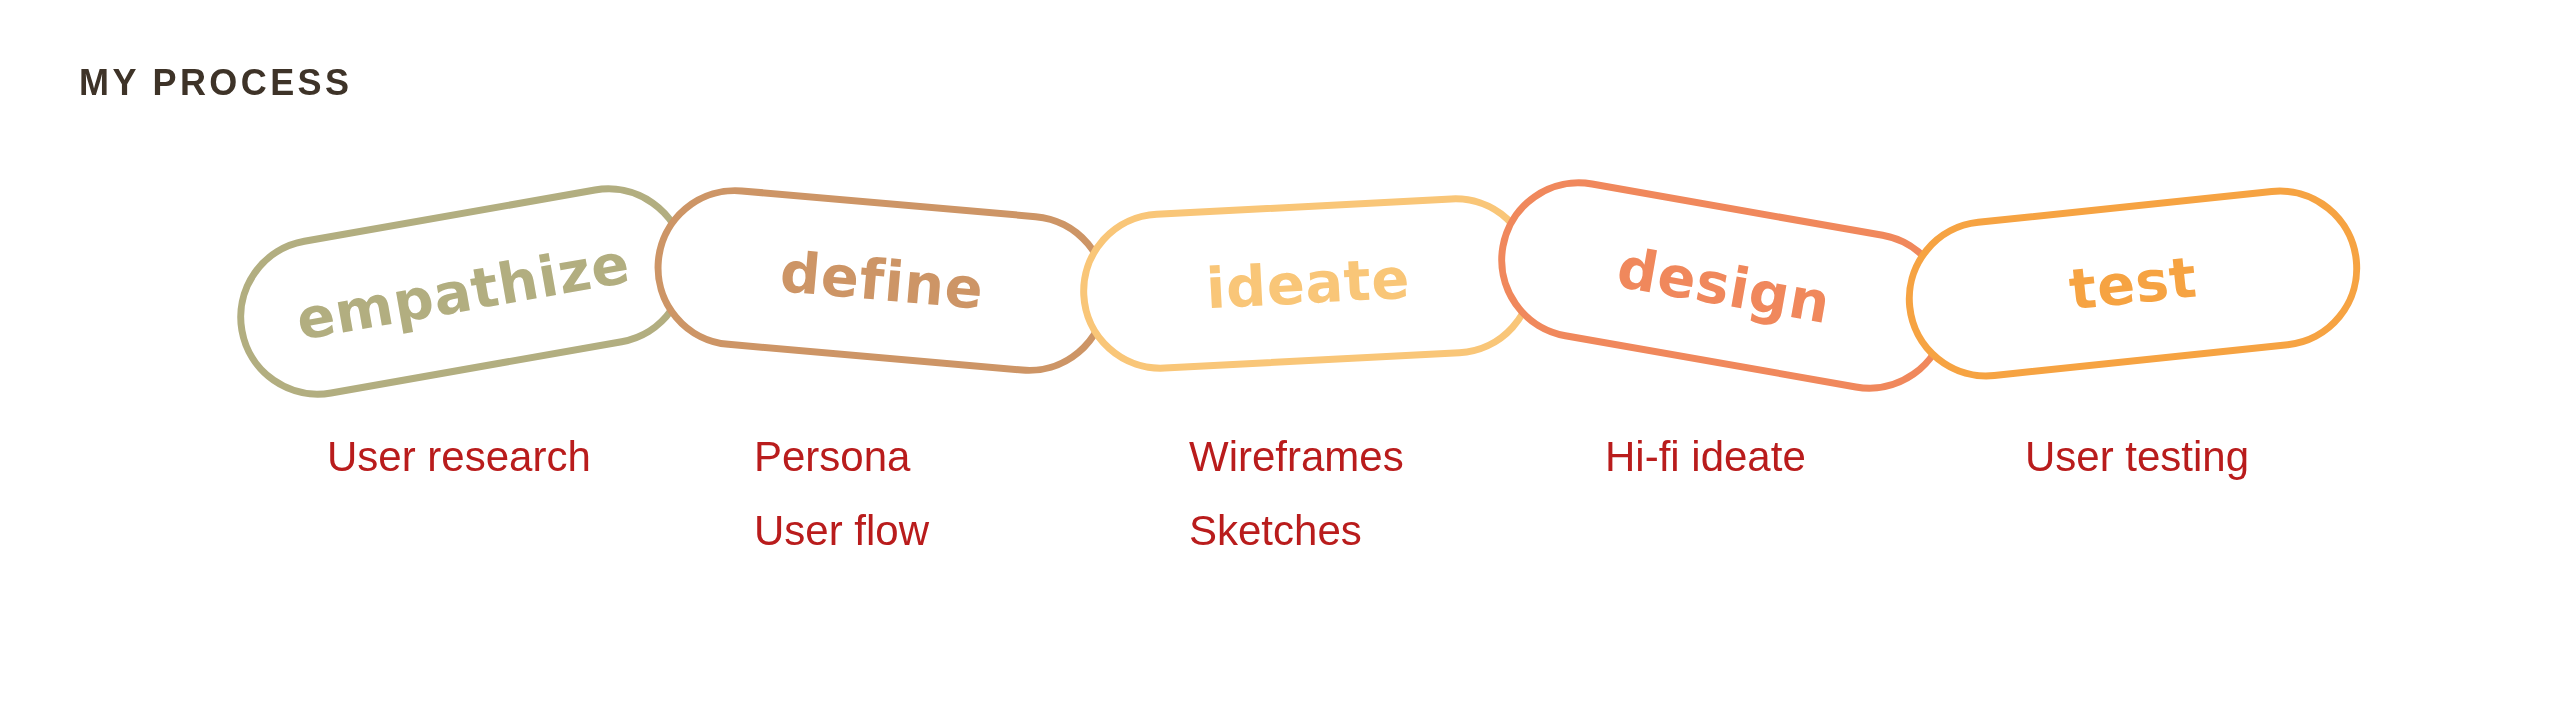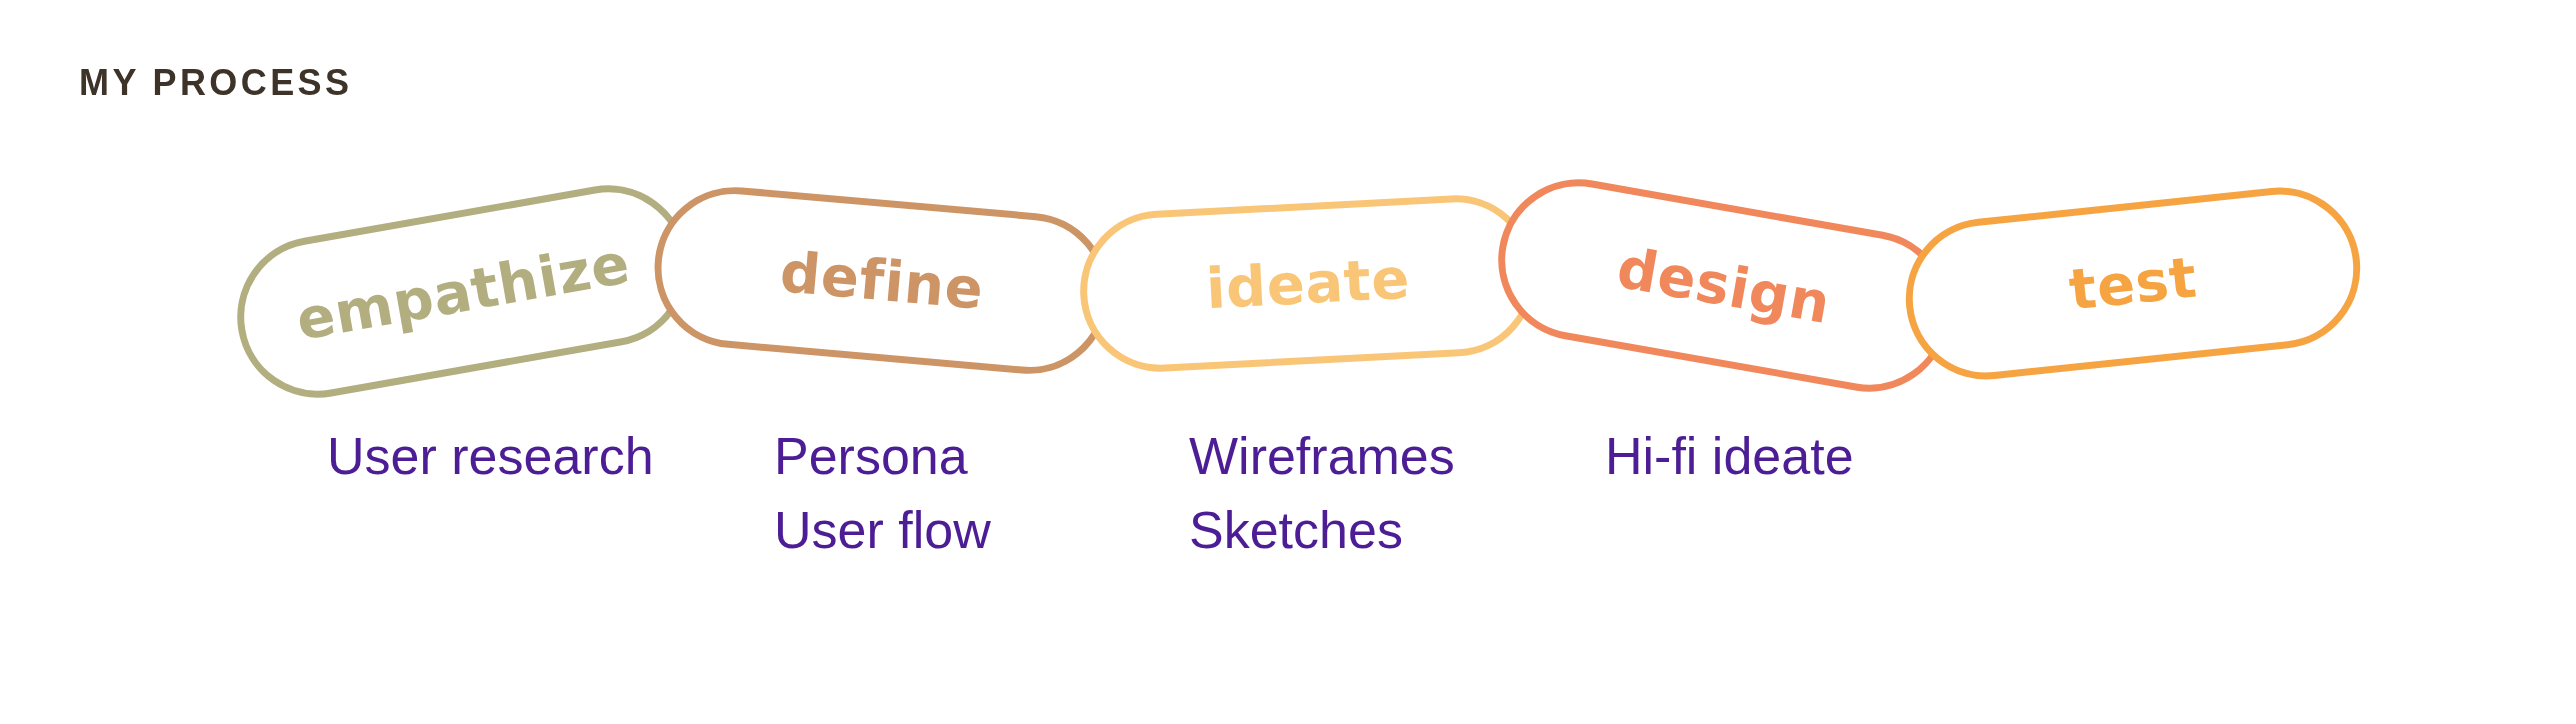--- a/index.html
+++ b/index.html
@@ -49,32 +49,32 @@
   .pill-ideate .word{ color:#f9c678; }
   .pill-design{    left:1496px; top:205px; transform:rotate(10deg);  z-index:4; border-color:#f0885c;}
   .pill-design .word{ color:#f0885c; }
   .pill-test{      left:1905px; top:203px; transform:rotate(-6deg);  z-index:5; border-color:#f6a342;}
   .pill-test .word{ color:#f6a342; }
 
   
   .tasks{
     position:absolute;
     top:437px;
-    color:#4c1d95;
-    font-size:52px;
+    color:#b91c1c;
+    font-size:42px;
     font-weight:normal;
   }
   .tasks .task{
     display:block;
     line-height:39px;
     margin-bottom:35px;
     white-space:nowrap;
   }
   .tasks-1{ left:327px;  }
-  .tasks-2{ left:774px; }
+  .tasks-2{ left:754px; }
   .tasks-3{ left:1189px; }
   .tasks-4{ left:1605px; }
   .tasks-5{ left:2025px; }
 </style>
 </head>
 <body>
 
 <div class="stage">
 
   <div class="page-title">MY PROCESS</div>
@@ -110,15 +110,18 @@
 
   <div class="tasks tasks-3">
     <span class="task">Wireframes</span>
     <span class="task">Sketches</span>
   </div>
 
   <div class="tasks tasks-4">
     <span class="task">Hi-fi ideate</span>
   </div>
 
+  <div class="tasks tasks-5">
+    <span class="task">User testing</span>
+  </div>
 
 </div>
 
 
 </body></html>

